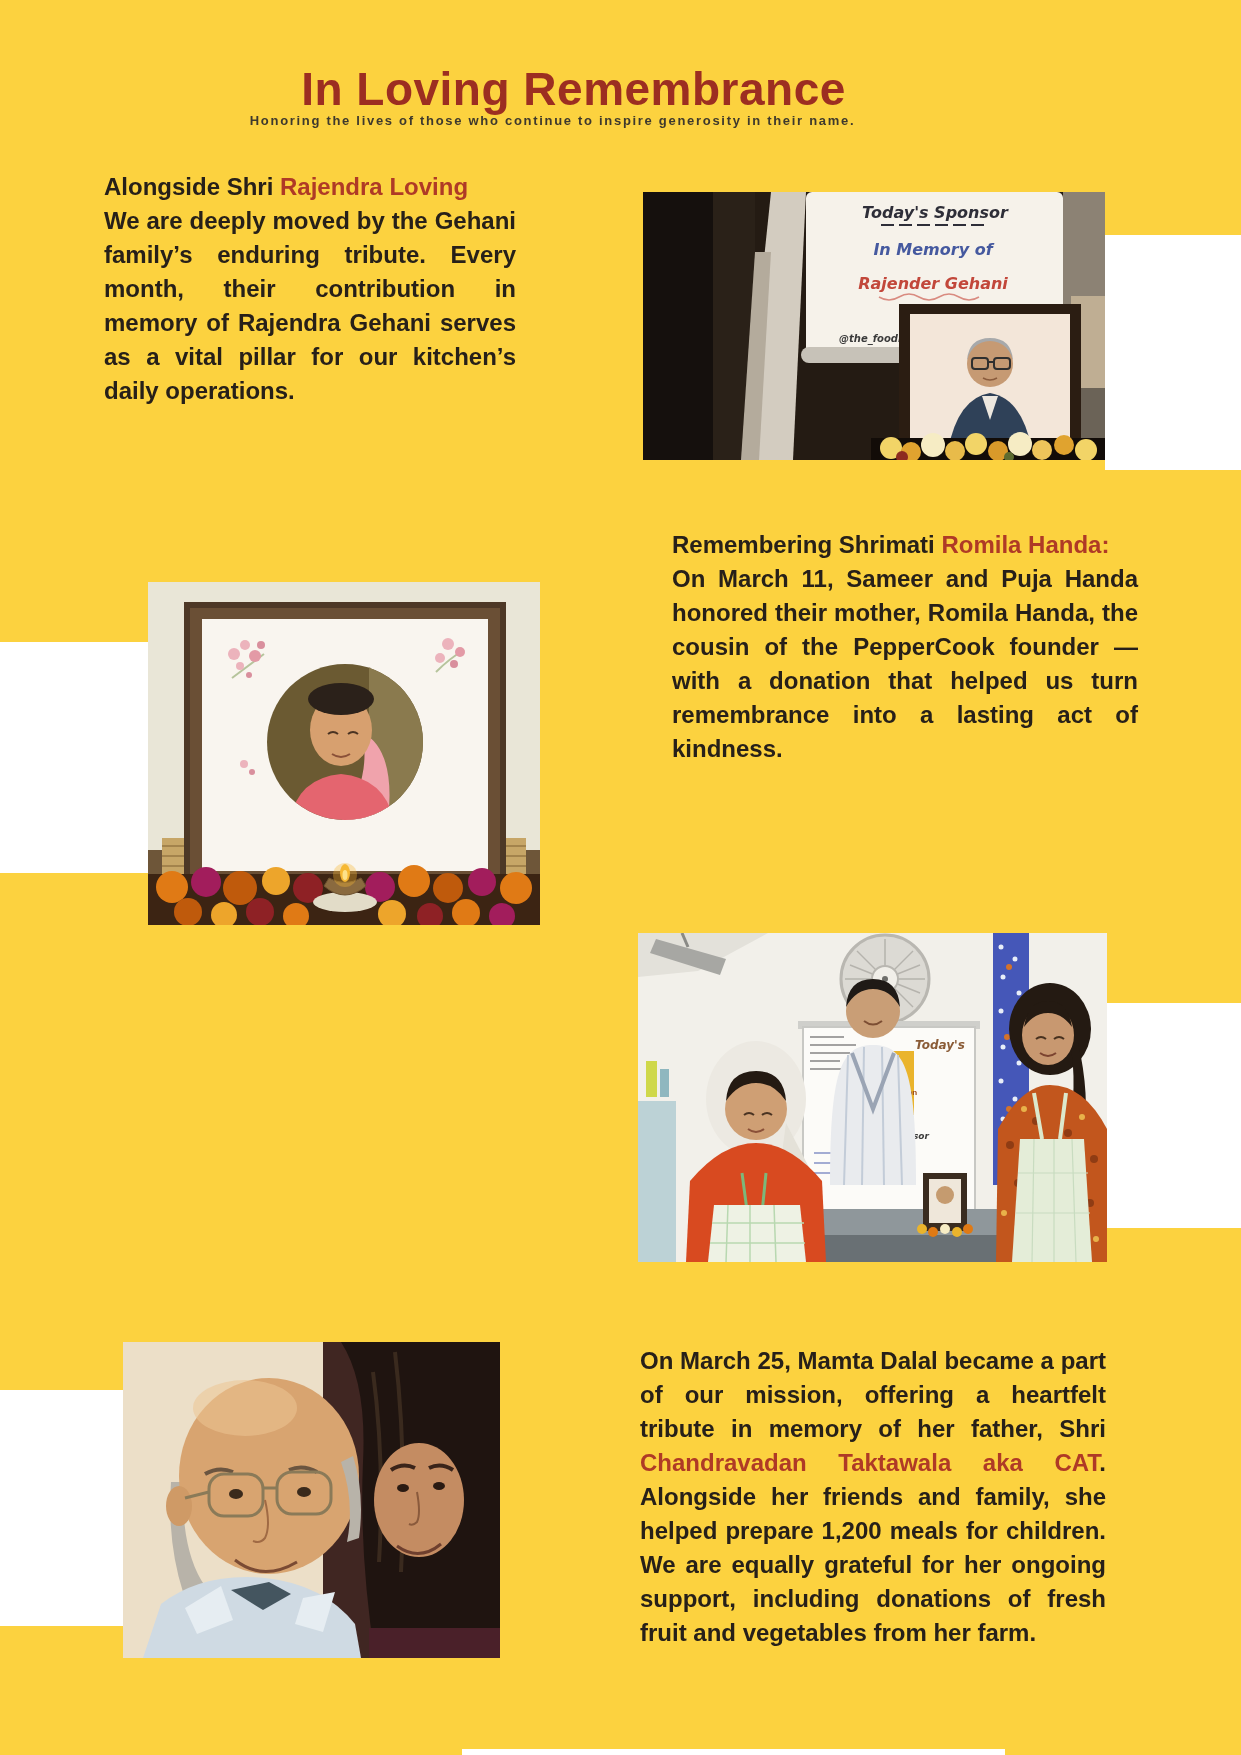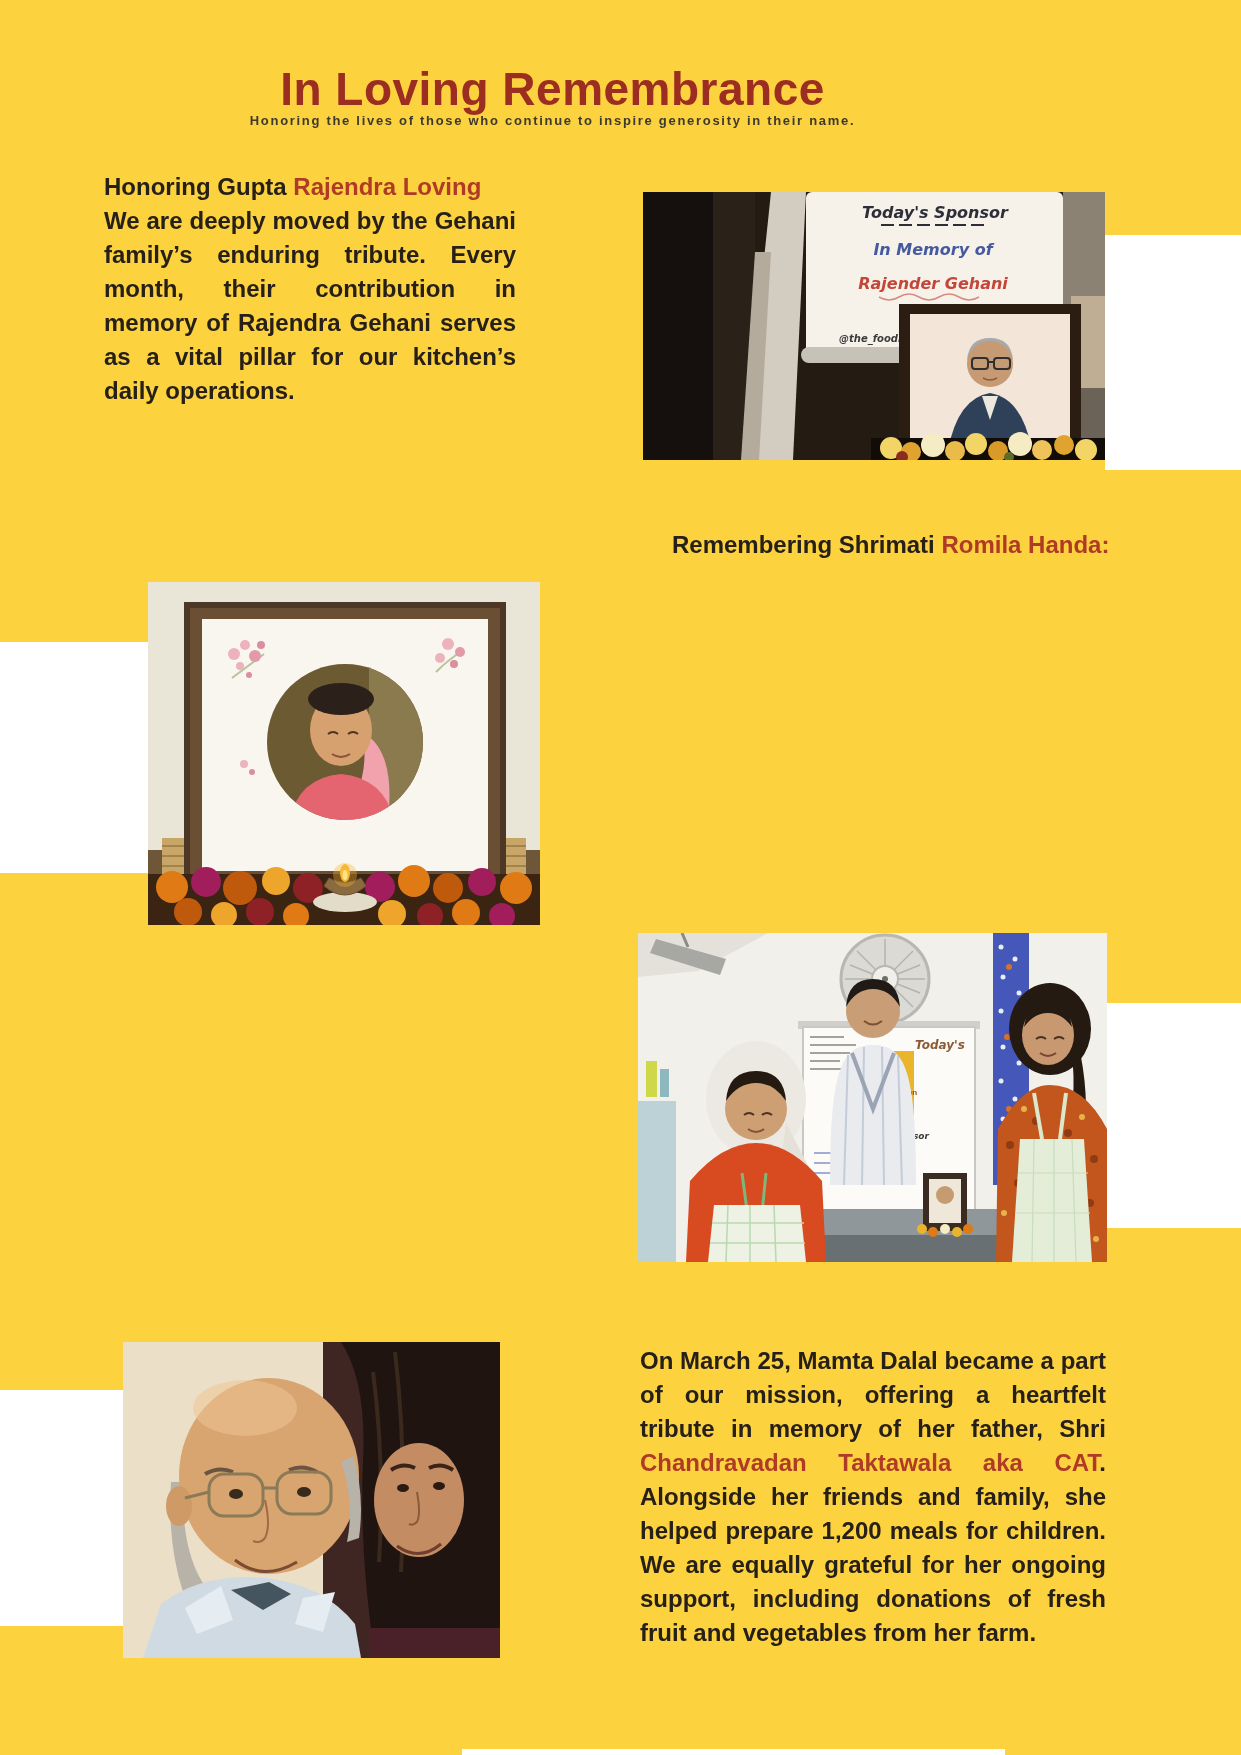--- a/index.html
+++ b/index.html
@@ -5,21 +5,21 @@
   html,body{margin:0;padding:0;background:#888;}
   .page{
     position:relative;width:1241px;height:1755px;overflow:hidden;
     background:var(--yellow);
     font-family:"Liberation Sans","DejaVu Sans",sans-serif;
   }
   .band{position:absolute;background:var(--band);}
   .page-title{
     position:absolute;left:0;top:62px;width:1105px;margin:0;
     text-align:center;font-size:46px;font-weight:800;
-    color:var(--maroon);letter-spacing:.5px;
+    color:var(--maroon);letter-spacing:.5px;padding-left:21px;
   }
   .page-subtitle{
     position:absolute;left:0;top:113px;width:1105px;margin:0;
     text-align:center;font-size:13px;font-weight:600;
     color:var(--subtle);letter-spacing:1.7px;
   }
   .blurb{
     position:absolute;margin:0;
     font-size:24px;line-height:34px;font-weight:700;
     text-align:justify;color:var(--ink);
@@ -36,21 +36,21 @@
 
   <div class="band" style="left:1105px;top:235px;width:136px;height:235px;"></div>
   <div class="band" style="left:0;top:642px;width:148px;height:231px;"></div>
   <div class="band" style="left:1107px;top:1003px;width:134px;height:225px;"></div>
   <div class="band" style="left:0;top:1390px;width:123px;height:236px;"></div>
   <div class="band" style="left:462px;top:1749px;width:543px;height:6px;"></div>
 
   <h1 class="page-title">In Loving Remembrance</h1>
   <p class="page-subtitle">Honoring the lives of those who continue to inspire generosity in their name.</p>
 
-  <p class="blurb" style="left:104px;top:170px;width:412px;"><span>Honoring Gupta </span><span class="hl">Rajendra Loving</span><span></span><br><span>We are deeply moved by the Gehani family’s enduring tribute. Every month, their contribution in memory of Rajendra Gehani serves as a vital pillar for our kitchen’s daily operations.</span></p>
+  <p class="blurb" style="left:104px;top:170px;width:412px;"><span>Alongside Shri </span><span class="hl">Rajendra Loving</span><span></span><br><span>We are deeply moved by the Gehani family’s enduring tribute. Every month, their contribution in memory of Rajendra Gehani serves as a vital pillar for our kitchen’s daily operations.</span></p>
 
   <div class="photo" style="left:643px;top:192px;width:462px;height:268px;">
     <svg width="462" height="268" viewBox="0 0 462 268">
       <rect width="462" height="268" fill="#241b13"></rect>
       <rect width="70" height="268" fill="#15100d"></rect>
       <rect x="70" width="42" height="268" fill="#2a2118"></rect>
       <g>
         <polygon points="128,0 163,0 150,268 100,268" fill="#d3ccc0"></polygon>
         <polygon points="112,60 128,60 116,268 98,268" fill="#b4ab9c"></polygon>
       </g>
@@ -171,21 +171,21 @@
       <g>
         <ellipse cx="197" cy="320" rx="32" ry="10" fill="#e2dcc8"></ellipse>
         <path d="M176,304 Q197,322 218,304 L213,296 Q197,305 181,296 Z" fill="#8a6a3f" stroke="#6e5330" stroke-width="1"></path>
         <circle cx="197" cy="293" r="12" fill="#f6b833" opacity="0.35"></circle>
         <ellipse cx="197" cy="291" rx="5" ry="9" fill="#f6b833"></ellipse>
         <ellipse cx="197" cy="293" rx="2.5" ry="5" fill="#fde289"></ellipse>
       </g>
     </svg>
   </div>
 
-  <p class="blurb" style="left:640px;top:528px;width:466px;margin-left:32px;"><span>Remembering Shrimati </span><span class="hl">Romila Handa:</span><span></span><br></p>
+  <p class="blurb" style="left:640px;top:528px;width:466px;margin-left:32px;"><span>Remembering Shrimati </span><span class="hl">Romila Handa:</span><span></span><br><span>On March 11, Sameer and Puja Handa honored their mother, Romila Handa, the cousin of the PepperCook founder —with a donation that helped us turn remembrance into a lasting act of kindness.</span></p>
 
 
   <div class="photo" style="left:638px;top:933px;width:469px;height:329px;border-radius:29px;">
     <svg width="469" height="329" viewBox="0 0 469 329">
       <rect width="469" height="329" fill="#f2f0ea"></rect>
       <g>
         <polygon points="0,0 130,0 60,38 0,44" fill="#e3e1da"></polygon>
         <polygon points="18,6 88,26 82,42 12,20" fill="#a7a7a3"></polygon>
         <line x1="50" y1="14" x2="44" y2="0" stroke="#8a8a86" stroke-width="3"></line>
       </g>

